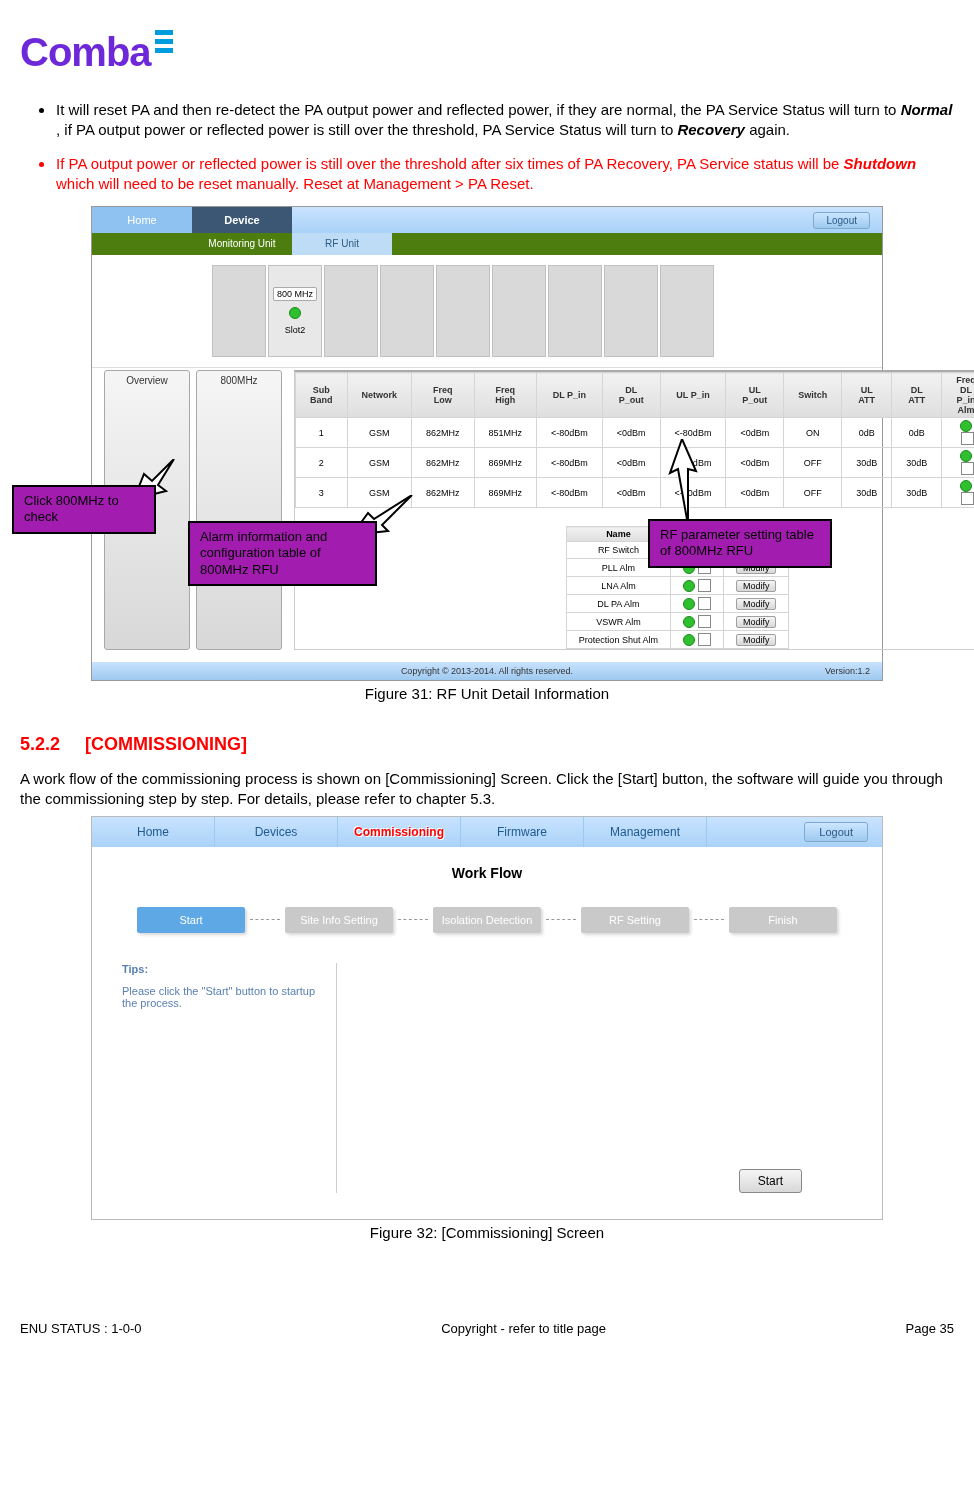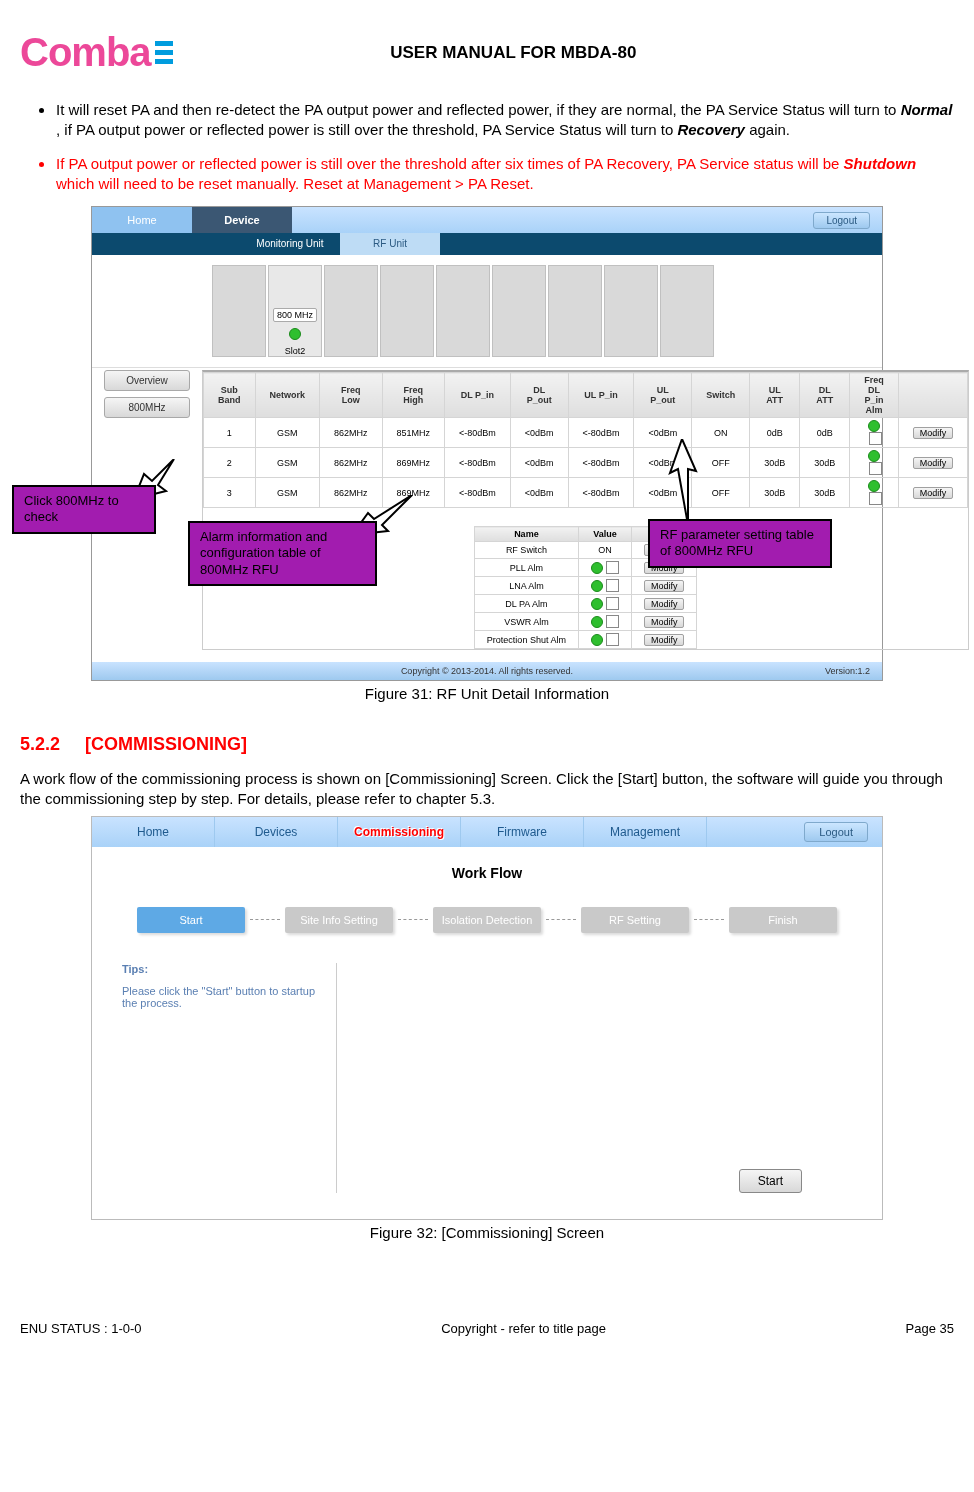--- a/index.html
+++ b/index.html
@@ -4,48 +4,48 @@
 <style>
   body {
     font-family: Arial, Helvetica, sans-serif;
     margin: 0;
     padding: 30px 20px 30px 20px;
     font-size: 15px;
     color: #000;
     width: 934px;
   }
   .page-header { display: flex; align-items: center; justify-content: space-between; margin-bottom: 22px; }
-  .logo { display: flex; align-items: center; font-family: Arial; font-weight: 700; color: #ec4899; font-size: 40px; letter-spacing: -1px; }
+  .logo { display: flex; font-family: Arial; font-weight: 700; color: #6d28d9; font-size: 40px; letter-spacing: -1px; }
   .logo .stripes { display:inline-flex; flex-direction: column; gap:4px; margin-left:4px; vertical-align: middle; }
   .logo .stripes span { display:block; width:18px; height:5px; background:#009cde; }
   .doc-title { font-weight: 700; font-size: 17px; flex:1; text-align:center; margin-left:-100px;}
   ul.main-list { margin: 0 0 12px 0; padding-left: 36px; }
   ul.main-list > li { margin-bottom: 10px; line-height: 1.35; }
   ul.main-list > li::marker { font-size: 18px; }
   .li-red { color: #ff0000; }
   .em { font-weight:700; font-style: italic; }
   .fig-caption { text-align:center; margin: 4px 0 24px 0; }
 
   
   .screenshot1 { width: 790px; margin: 8px auto 0 auto; border: 1px solid #999; background:#fff; font-size:10px; position: relative; }
   .nav-row { background: linear-gradient(#c9e3ff,#a9d2f8); height:26px; display:flex; align-items:center; }
   .nav-tab { width:100px; text-align:center; line-height:26px; color:#fff; font-size:11px; }
   .nav-tab.home { background:#8fc2f0; }
   .nav-tab.device { background:#3b5773; color:#fff; font-weight:700;}
   .nav-logout { margin-left:auto; margin-right:12px; background:linear-gradient(#cbe6ff,#9ec9ef); border:1px solid #7fa9cc; border-radius:3px; padding:2px 12px; color:#2b5a82; font-size:10px; }
-  .subnav-row { background:#0c4a6e; height:22px; display:flex; align-items:center;padding-left:48px; }
+  .subnav-row { background:#4d7c0f; height:22px; display:flex; align-items:center; }
   .subnav-tab { width:100px; text-align:center; color:#fff; font-size:10px; line-height:22px; }
   .subnav-tab.rf { background:#bedcf5; color:#2b5a82; }
   .slot-area { display:flex; gap:2px; padding:10px 0 10px 120px; background:#fff; }
   .slot-box { width:52px; height:90px; background:#d9d9d9; border:1px solid #c0c0c0; display:flex; flex-direction:column; align-items:center; justify-content:center; gap:6px;}
-  .slot-box.active { background:#e8e8e8;justify-content:flex-end; }
+  .slot-box.active { background:#e8e8e8; }
   .slot-label-box { background:#fff; border:1px solid #aaa; border-radius:2px; padding:1px 3px; font-size:9px; }
   .green-dot { width:10px; height:10px; border-radius:50%; background:#2fbf2f; border:1px solid #1a8a1a; }
   .lower-pane { display:flex; gap:12px; padding: 2px 12px 12px 12px; background:#fff; border-top:1px solid #ddd; min-height:200px; }
-  .side-btns { display:flex; flex-direction:column; gap:6px; }
+  .side-btns { display:flex; gap:6px; }
   .side-btn { width:84px; background:linear-gradient(#f5f5f5,#d8d8d8); border:1px solid #a8a8a8; border-radius:3px; text-align:center; padding:4px 0; font-size:10px; color:#333; }
   .detail-area { flex:1; border:1px solid #ccc; border-top:2px solid #aaa; padding:0; }
   table.rf-table { border-collapse: collapse; width:100%; font-size:9px; }
   table.rf-table th, table.rf-table td { border:1px solid #d5d5d5; padding:2px 14px; text-align:center; }
   table.rf-table th { background:linear-gradient(#f2f2f2,#dedede); font-weight:700; color:#333; }
   .small-btn { background:linear-gradient(#f5f5f5,#d8d8d8); border:1px solid #a0a0a0; border-radius:2px; padding:0 6px; font-size:9px; display:inline-block; }
   .green-led { display:inline-block; width:10px;height:10px;border-radius:50%;background:#2fbf2f;border:1px solid #1a8a1a; vertical-align:middle;}
   .chk { display:inline-block; width:11px; height:11px; border:1px solid #888; background:#fff; vertical-align:middle; margin-left:3px;}
 
   .alarm-table-wrap { display:flex; justify-content:center; margin-top:18px;}
@@ -90,21 +90,20 @@
 
 <div class="page-header">
   <div class="logo">
     <span>Comba</span>
     <span class="stripes">
         <span></span>
         <span></span>
         <span></span>
       </span>
   </div>
-  <div class="doc-title">USER MANUAL FOR MBDA-80</div>
 </div>
 
 <ul class="main-list">
   <li>
     <span>It will reset PA and then re-detect the PA output power and reflected power, if they are normal, the PA Service Status will turn to </span>
     <span class="em">Normal</span>
     <span>, if PA output power or reflected power is still over the threshold, PA Service Status will turn to </span>
     <span class="em">Recovery</span>
     <span> again.</span>
   </li>

